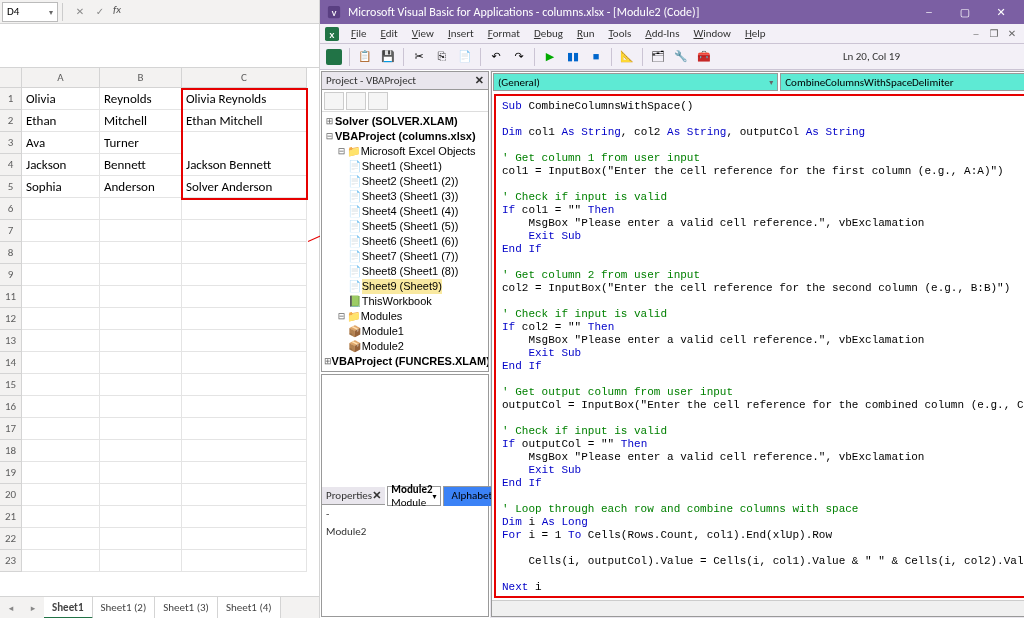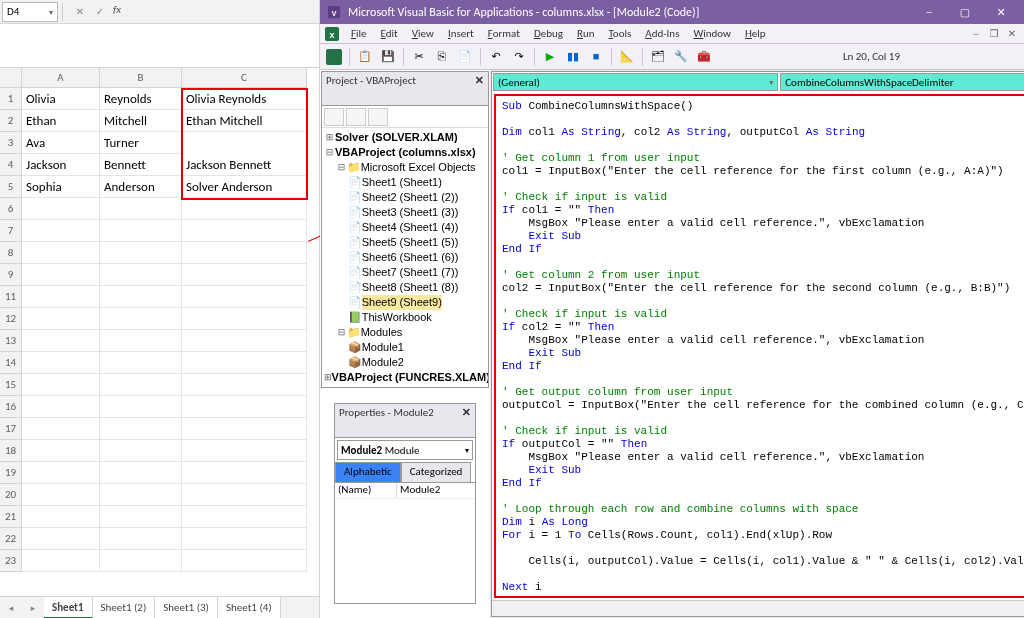--- a/index.html
+++ b/index.html
@@ -49,33 +49,33 @@
 .mdi-btn { width: 16px; height: 14px; display: flex; align-items: center; justify-content: center; font-size: 10px; }
 
 .vbe-toolbar { height: 26px; background: #f3f0f7; display: flex; align-items: center; padding: 0 4px; gap: 3px; border-bottom: 1px solid #cbc4d4; }
 .tb-btn { width: 20px; height: 20px; display: flex; align-items: center; justify-content: center; }
 .tb-sep { width: 1px; height: 18px; background: #cbc4d4; margin: 0 2px; }
 .tb-cursor { margin-left: auto; font-size: 11px; color: #333; padding-right: 120px; }
 
 .vbe-body { flex: 1; display: flex; overflow: hidden; }
 .vbe-left { width: 170px; display: flex; flex-direction: column; background: #fff; }
 .proj-panel { flex: 0 0 264px; border: 1px solid #999; margin: 1px; display: flex; flex-direction: column; }
-.panel-title { height: 34px; background: #e9e6ed; font-size: 11px; padding: 0 4px; line-height: 18px; color: #333; display: flex; justify-content: space-between; border-bottom: 1px solid #999; }
+.panel-title { height: 18px; background: #e9e6ed; font-size: 11px; padding: 0 4px; line-height: 18px; color: #333; display: flex; justify-content: space-between; border-bottom: 1px solid #999; }
 .panel-title .x { font-weight: bold; cursor: pointer; }
 .proj-toolbar { height: 22px; padding: 2px; display: flex; gap: 2px; border-bottom: 1px solid #ddd; }
 .proj-tb-btn { width: 20px; height: 18px; border: 1px solid #ccc; background: #f5f5f5; }
 .tree { flex: 1; overflow: auto; font-size: 11px; padding: 2px; line-height: 15px; font-family: 'Tahoma', sans-serif; }
 .tree-item { white-space: nowrap; display: flex; align-items: center; }
 .tree-toggle { width: 11px; display: inline-block; text-align: center; color: #666; font-size: 9px; }
 .tree-label { }
 .tree-label.bold { font-weight: bold; }
 .tree-label.sel { background: #f9e9a0; }
 .ind1 { padding-left: 12px; } .ind2 { padding-left: 24px; }
 
-.props-panel { flex: 1; border: 1px solid #999; margin: 14px; display: flex; flex-direction: column; }
+.props-panel { flex: 1; border: 1px solid #999; margin: 1px; display: flex; flex-direction: row; align-items: center; }
 .props-dd { height: 20px; margin: 2px; border: 1px solid #999; font-size: 11px; padding: 0 3px; display: flex; align-items: center; justify-content: space-between; }
 .props-tabs { display: flex; height: 20px; font-size: 11px; }
 .props-tab { padding: 0 8px; border: 1px solid #999; border-bottom: none; background: #3b82f6; line-height: 18px; }
 .props-tab.inactive { background: #e9e6ed; }
 .props-grid { flex: 1; border-top: 1px solid #999; font-size: 11px; }
 .props-row { display: flex; height: 16px; }
 .props-k { width: 62px; padding: 0 3px; border-right: 1px solid #ddd; border-bottom: 1px solid #eee; }
 .props-v { flex: 1; padding: 0 3px; border-bottom: 1px solid #eee; }
 
 .vbe-code-area { flex: 1; display: flex; flex-direction: column; background: #fff; border: 1px solid #999; margin: 1px; }

